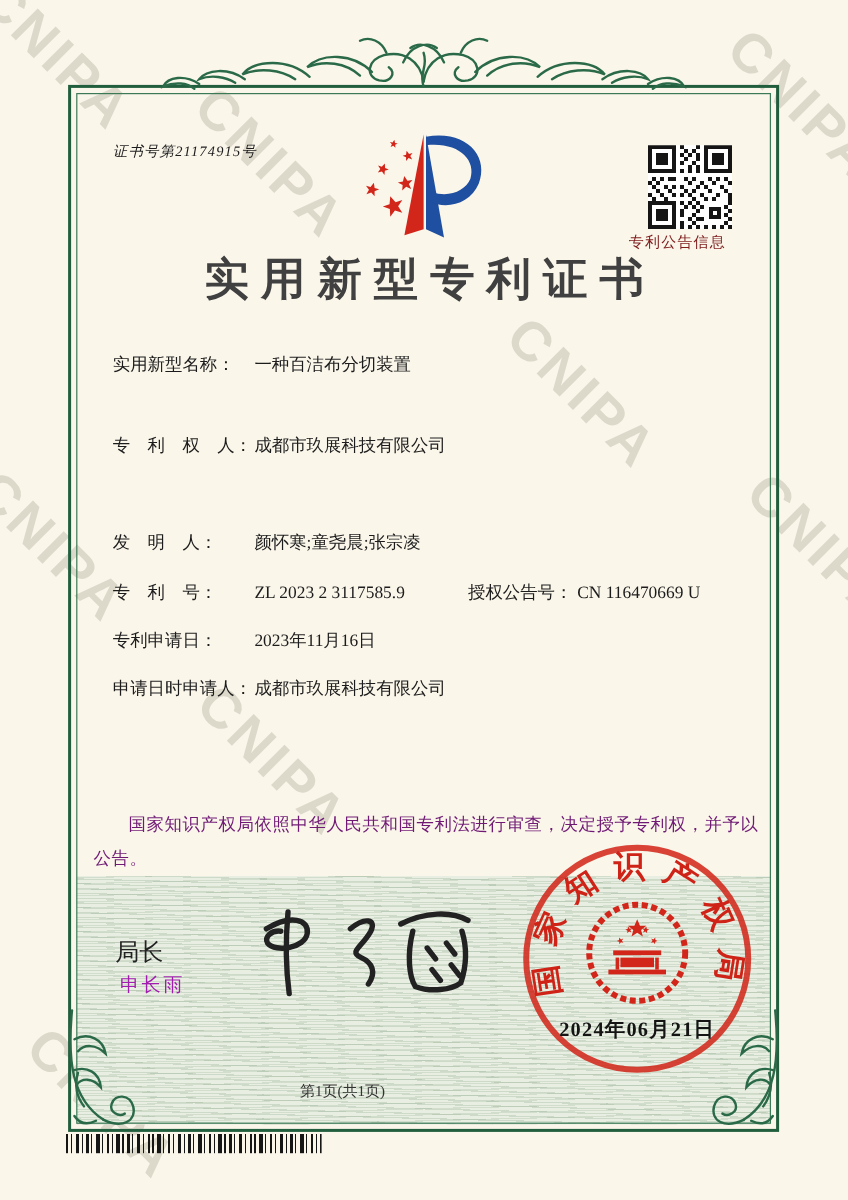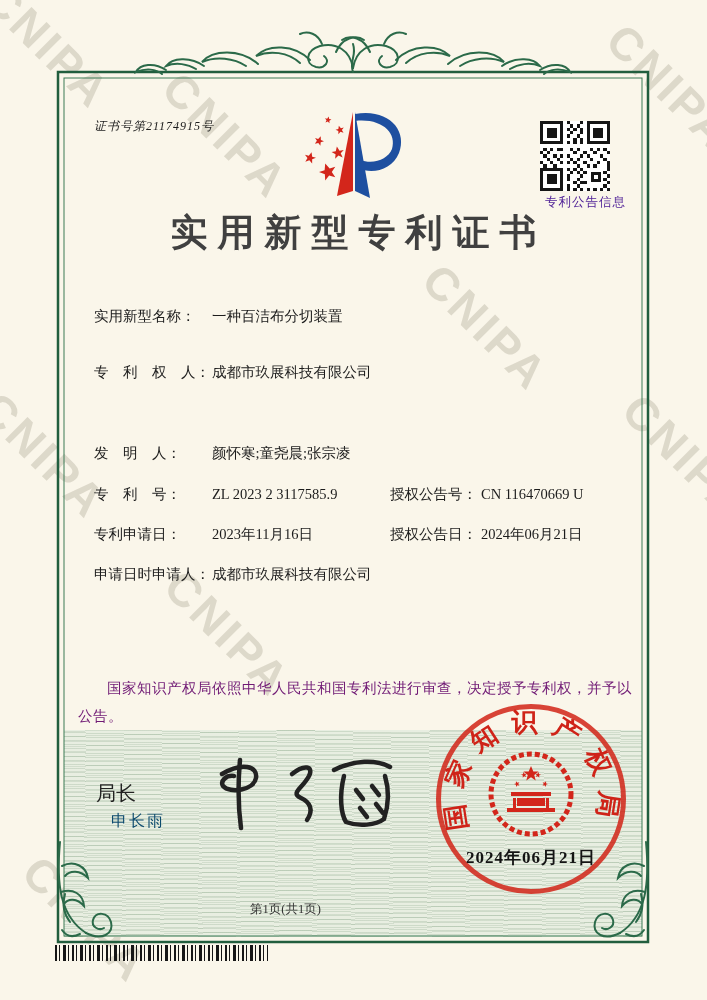--- a/index.html
+++ b/index.html
@@ -24,44 +24,44 @@
       repeating-linear-gradient(-1.5deg, rgba(110,146,112,.18) 0 1px, rgba(0,0,0,0) 1px 5px),
       #e8eee1;
   }
   
   .ornament-svg{position:absolute;z-index:4;left:0;top:0;pointer-events:none;}
   
   .cert-no{position:absolute;z-index:3;left:94px;top:118px;font-size:12px;letter-spacing:1px;font-style:italic;}
   .logo{position:absolute;z-index:3;left:292px;top:106px;}
   .qr{position:absolute;z-index:3;left:540px;top:121px;}
   .qr-label{
-    position:absolute;z-index:3;left:524px;top:194px;width:102px;text-align:right;
-    font-size:12.5px;color:#4c1d95;letter-spacing:1px;
+    position:absolute;z-index:3;left:524px;top:194px;width:102px;text-align:left;
+    font-size:12.5px;color:#7f1d1d;letter-spacing:1px;
   }
   .title{
     position:absolute;z-index:3;left:0;top:208px;width:707px;text-align:center;
     font-size:37px;font-weight:bold;letter-spacing:10px;text-indent:10px;color:#404040;
   }
   
   .row{position:absolute;z-index:3;left:94px;font-size:14.5px;line-height:25px;}
   .row .label{display:inline-block;white-space:pre;width:118px;vertical-align:top;}
   .row .value{display:inline-block;vertical-align:top;max-width:430px;}
   .rrow{position:absolute;z-index:3;left:390px;font-size:14.5px;line-height:25px;}
   .rrow .label{display:inline-block;white-space:pre;margin-right:4px;vertical-align:top;}
   
   .paragraph{
     position:absolute;z-index:3;left:78px;top:674px;width:568px;
     font-size:14.5px;line-height:28px;letter-spacing:0.5px;color:#701a75;
   }
   .paragraph .indent{text-indent:2em;}
   
   .director-label{position:absolute;z-index:4;left:96px;top:780px;
     font-family:"Liberation Sans","DejaVu Sans",sans-serif;font-size:20px;color:#222;}
-  .director-name{position:absolute;z-index:4;left:111px;top:811px;
-    font-family:Liberation Mono, monospace;font-size:16px;color:#0c4a6e;letter-spacing:2px;}
+  .director-name{position:absolute;z-index:4;left:100px;top:811px;
+    font-family:Liberation Mono, monospace;font-size:16px;color:#a21caf;letter-spacing:2px;}
   .signature{position:absolute;z-index:4;left:196px;top:748px;}
   
   .seal{position:absolute;z-index:5;left:436px;top:704px;width:190px;height:190px;}
   .seal-ring{position:absolute;left:0;top:0;right:0;bottom:0;
     border:5px solid rgba(209,35,22,0.85);border-radius:50%;}
   .seal-date{position:absolute;left:0;right:0;top:142px;text-align:center;
     font-size:17px;font-weight:bold;color:#141414;letter-spacing:1px;}
   
   .footer{position:absolute;z-index:3;left:0;top:901px;width:571px;text-align:center;
     font-size:12.5px;color:#333;}
@@ -155,40 +155,37 @@
         <rect x="6" y="48" width="9" height="9"></rect>
       <rect x="46" y="46" width="9" height="9"></rect>
     </g>
     <rect x="49" y="49" width="3" height="3" fill="#ffffff"></rect>
     <path fill="#151515" d="M24,0h3v3h-3z M36,0h3v3h-3z M27,3h3v3h-3z M33,3h3v3h-3z M24,6h3v3h-3z M30,6h3v3h-3z M36,6h3v3h-3z M27,9h3v3h-3z M36,9h3v3h-3z M24,12h3v3h-3z M33,12h3v3h-3z M30,15h3v3h-3z M36,15h3v3h-3z M24,18h3v3h-3z M30,18h3v3h-3z M36,18h3v3h-3z M18,24h3v3h-3z M18,30h3v3h-3z M18,36h3v3h-3z M3,24h3v3h-3z M9,24h3v3h-3z M15,24h3v3h-3z M27,24h3v3h-3z M33,24h3v3h-3z M45,24h3v3h-3z M51,24h3v3h-3z M57,24h3v3h-3z M0,27h3v3h-3z M6,27h3v3h-3z M30,27h3v3h-3z M39,27h3v3h-3z M48,27h3v3h-3z M60,27h3v3h-3z M3,30h3v3h-3z M12,30h3v3h-3z M24,30h3v3h-3z M36,30h3v3h-3z M42,30h3v3h-3z M54,30h3v3h-3z M6,33h3v3h-3z M15,33h3v3h-3z M27,33h3v3h-3z M33,33h3v3h-3z M45,33h3v3h-3z M57,33h3v3h-3z M0,36h3v3h-3z M9,36h3v3h-3z M24,36h3v3h-3z M30,36h3v3h-3z M39,36h3v3h-3z M51,36h3v3h-3z M60,36h3v3h-3z M3,39h3v3h-3z M12,39h3v3h-3z M33,39h3v3h-3z M42,39h3v3h-3z M48,39h3v3h-3z M60,39h3v3h-3z M24,42h3v3h-3z M30,42h3v3h-3z M36,42h3v3h-3z M60,42h3v3h-3z M27,45h3v3h-3z M33,45h3v3h-3z M39,45h3v3h-3z M57,45h3v3h-3z M24,48h3v3h-3z M36,48h3v3h-3z M60,48h3v3h-3z M24,51h3v3h-3z M33,51h3v3h-3z M57,51h3v3h-3z M30,54h3v3h-3z M36,54h3v3h-3z M39,54h3v3h-3z M60,54h3v3h-3z M24,57h3v3h-3z M33,57h3v3h-3z M57,57h3v3h-3z M24,60h3v3h-3z M30,60h3v3h-3z M36,60h3v3h-3z M42,60h3v3h-3z M48,60h3v3h-3z M54,60h3v3h-3z M60,60h3v3h-3z"></path>
   </svg>
   <div class="qr-label">专利公告信息</div>
 
   <div class="title">实用新型专利证书</div>
 
-  <div class="row" style="top:292px;margin-top:12px;">
+  <div class="row" style="top:292px;">
     <span class="label">实用新型名称：</span><span class="value">一种百洁布分切装置</span>
   </div>
   <div class="row" style="top:360px;">
     <span class="label">专　利　权　人：</span><span class="value">成都市玖展科技有限公司</span>
   </div>
   <div class="row" style="top:441px;">
     <span class="label">发　明　人：</span><span class="value">颜怀寒;童尧晨;张宗凌</span>
   </div>
   <div class="row" style="top:482px;">
     <span class="label">专　利　号：</span><span class="value">ZL 2023 2 3117585.9</span>
   </div>
   <div class="rrow" style="top:482px;">
     <span class="label">授权公告号：</span><span class="value">CN 116470669 U</span>
   </div>
   <div class="row" style="top:522px;">
     <span class="label">专利申请日：</span><span class="value">2023年11月16日</span>
-  </div>
-  <div class="rrow" style="top:522px;">
-    <span class="label">授权公告日：</span><span class="value">2024年06月21日</span>
   </div>
   <div class="row" style="top:562px;">
     <span class="label">申请日时申请人：</span><span class="value">成都市玖展科技有限公司</span>
   </div>
 
   <div class="paragraph">
     <div class="indent">国家知识产权局依照中华人民共和国专利法进行审查，决定授予专利权，并予以公告。</div>
   </div>
 
   <div class="director-label">局长</div>

